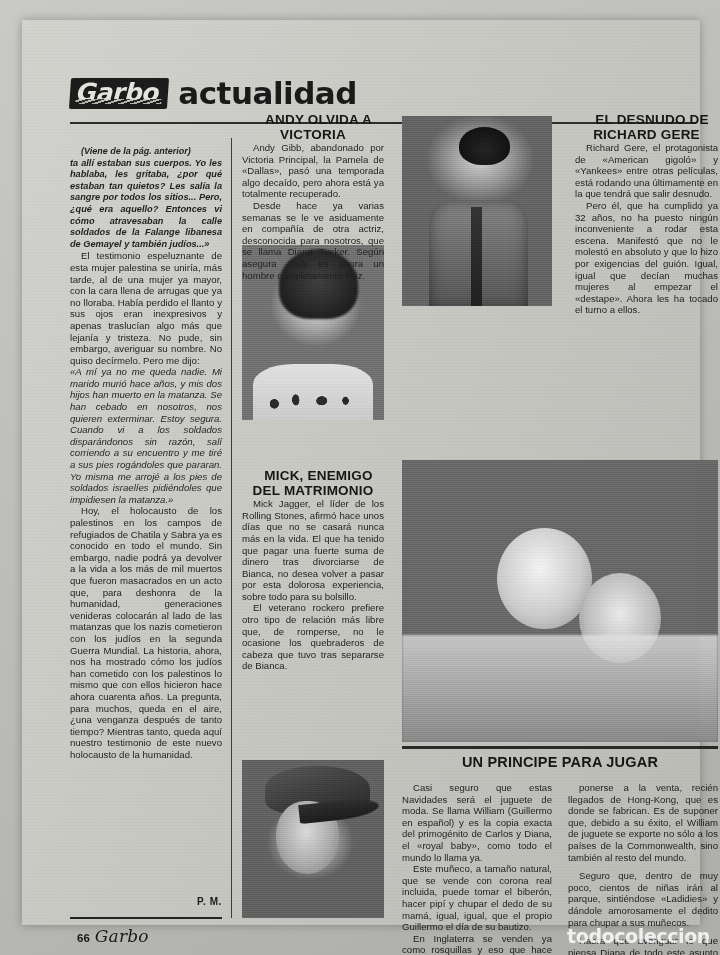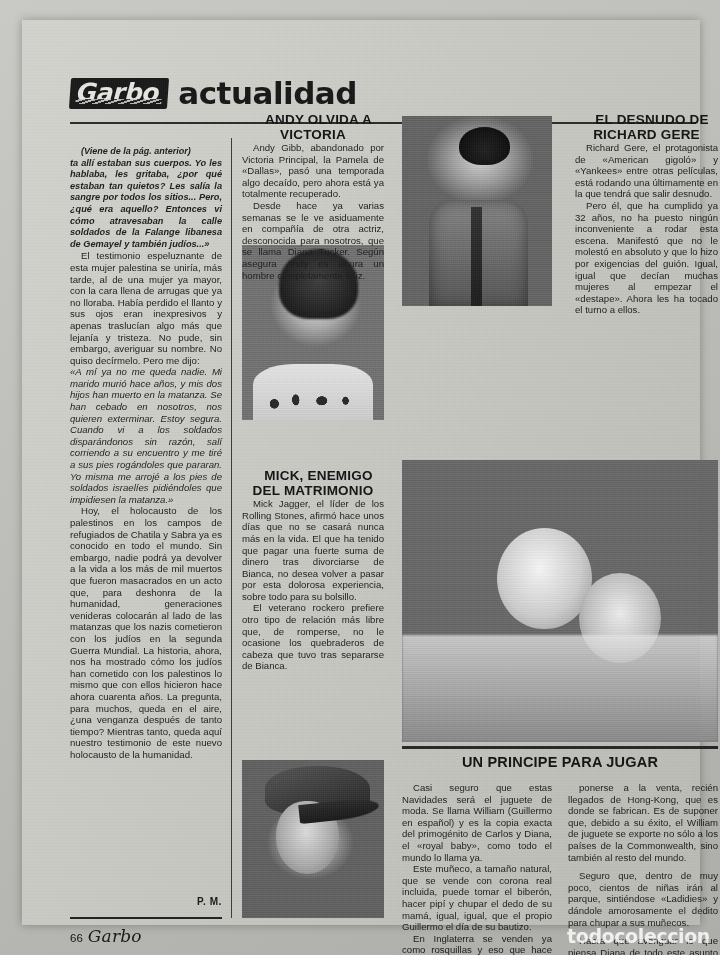--- a/index.html
+++ b/index.html
@@ -339,23 +339,24 @@
   }
   .folio {
     position: absolute;
     left: 0;
     top: 866px;
     display: flex;
     align-items: baseline;
     gap: 5px;
   }
   .folio-num {
-    font-weight: normal;
+    font-weight: bold;
     font-size: 11.5px;
     color: #171717;
+    margin-left: 7px;
   }
   .folio-name {
     font-family: "DejaVu Serif", serif;
     font-style: italic;
     font-size: 17px;
     color: #1a1a1a;
     letter-spacing: 0.2px;
   }
 
   .watermark {

